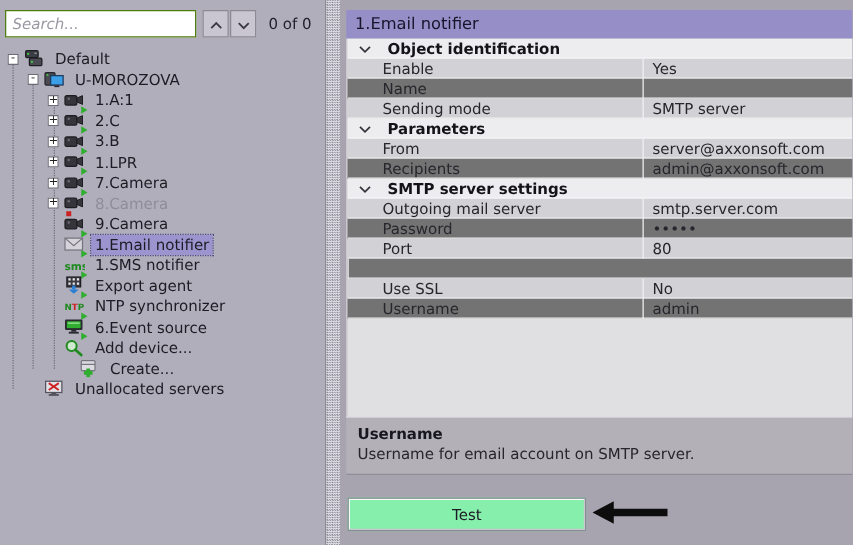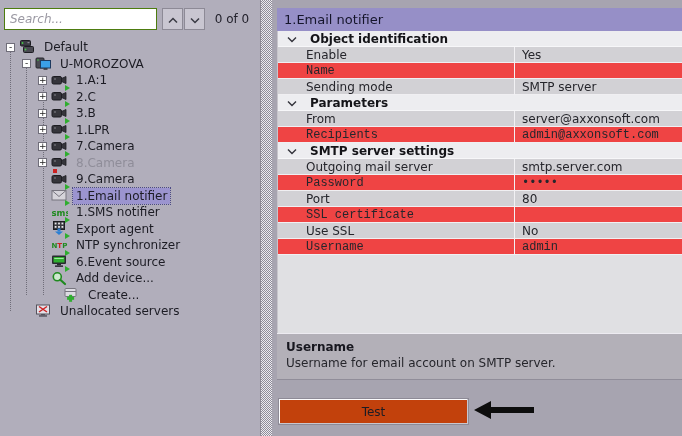--- a/index.html
+++ b/index.html
@@ -46,31 +46,31 @@
   .title-bar { position:absolute; left:5px; right:0; top:8px; height:23px;
     background:#968fc7; color:#15152b; font-size:13px; line-height:23px; padding-left:7px; }
   .grid-area { position:absolute; left:5px; right:0; top:31px; height:302px;
     background:#e0e0e3; border-left:1px solid #c7c5cc; }
   .grp-row { height:16px; background:#ededf0; display:flex; align-items:center;
     box-shadow:inset 0 -1px 0 #f7f7f9; }
   .grp-chev { width:10px; margin-left:9px; flex:none; display:flex; }
   .grp-label { font-weight:bold; font-size:12px; color:#141418; margin-left:13px; }
   .prop-row { height:16px; display:flex; box-shadow:inset 0 -1px 0 #f0eff2; cursor:default; }
   .prop-row.dark  { background:#d2d1d5; }
-  .prop-row.light { background:#ef4444;font-family:Liberation Mono, monospace; }
+  .prop-row.light { background:#737373; }
   .p-label { width:236px; padding-left:28px; font-size:12px; line-height:16px; color:#26262c; flex:none; }
   .p-value { flex:1; border-left:1px solid #f2f1f4; padding-left:7px;
     font-size:12px; line-height:16px; color:#26262c; }
   .desc-box { position:absolute; left:5px; right:0; top:333px; height:47px;
     background:#b3b0b8; border-top:1px solid #edebf1; border-bottom:1px solid #908d99;
     padding:6px 9px; }
   .desc-title { font-weight:bold; font-size:12px; color:#17171f; }
   .desc-text { font-size:12px; color:#26262c; margin-top:2px; }
   .test-button { position:absolute; left:6px; top:398px; width:191px; height:27px;
-    background:#c2410c; border:1px solid #8d8a96; box-shadow:inset -1px -1px 0 #c9c7cf, inset 1px 1px 0 #fbfbfd;
+    background:#86efac; border:1px solid #8d8a96; box-shadow:inset -1px -1px 0 #c9c7cf, inset 1px 1px 0 #fbfbfd;
     font-family:"DejaVu Sans","Liberation Sans",sans-serif; font-size:12px; color:#1c1c24; cursor:default; }
   .arrow { position:absolute; left:202px; top:399px; width:62px; height:22px; }
 </style>
 </head>
 <body>
 
 <div class="left-panel">
   <input class="search-input" type="text" placeholder="Search..." style="">
   <button class="nav-btn" id="btn-up">
     <span>
@@ -357,21 +357,20 @@
       </div>
       <div class="prop-row light">
         <span class="p-label">Password</span>
         <span class="p-value">•••••</span>
       </div>
       <div class="prop-row dark">
         <span class="p-label">Port</span>
         <span class="p-value">80</span>
       </div>
       <div class="prop-row light">
-        <span class="p-label">SSL certificate</span>
         <span class="p-value"></span>
       </div>
       <div class="prop-row dark">
         <span class="p-label">Use SSL</span>
         <span class="p-value">No</span>
       </div>
       <div class="prop-row light">
         <span class="p-label">Username</span>
         <span class="p-value">admin</span>
       </div>

